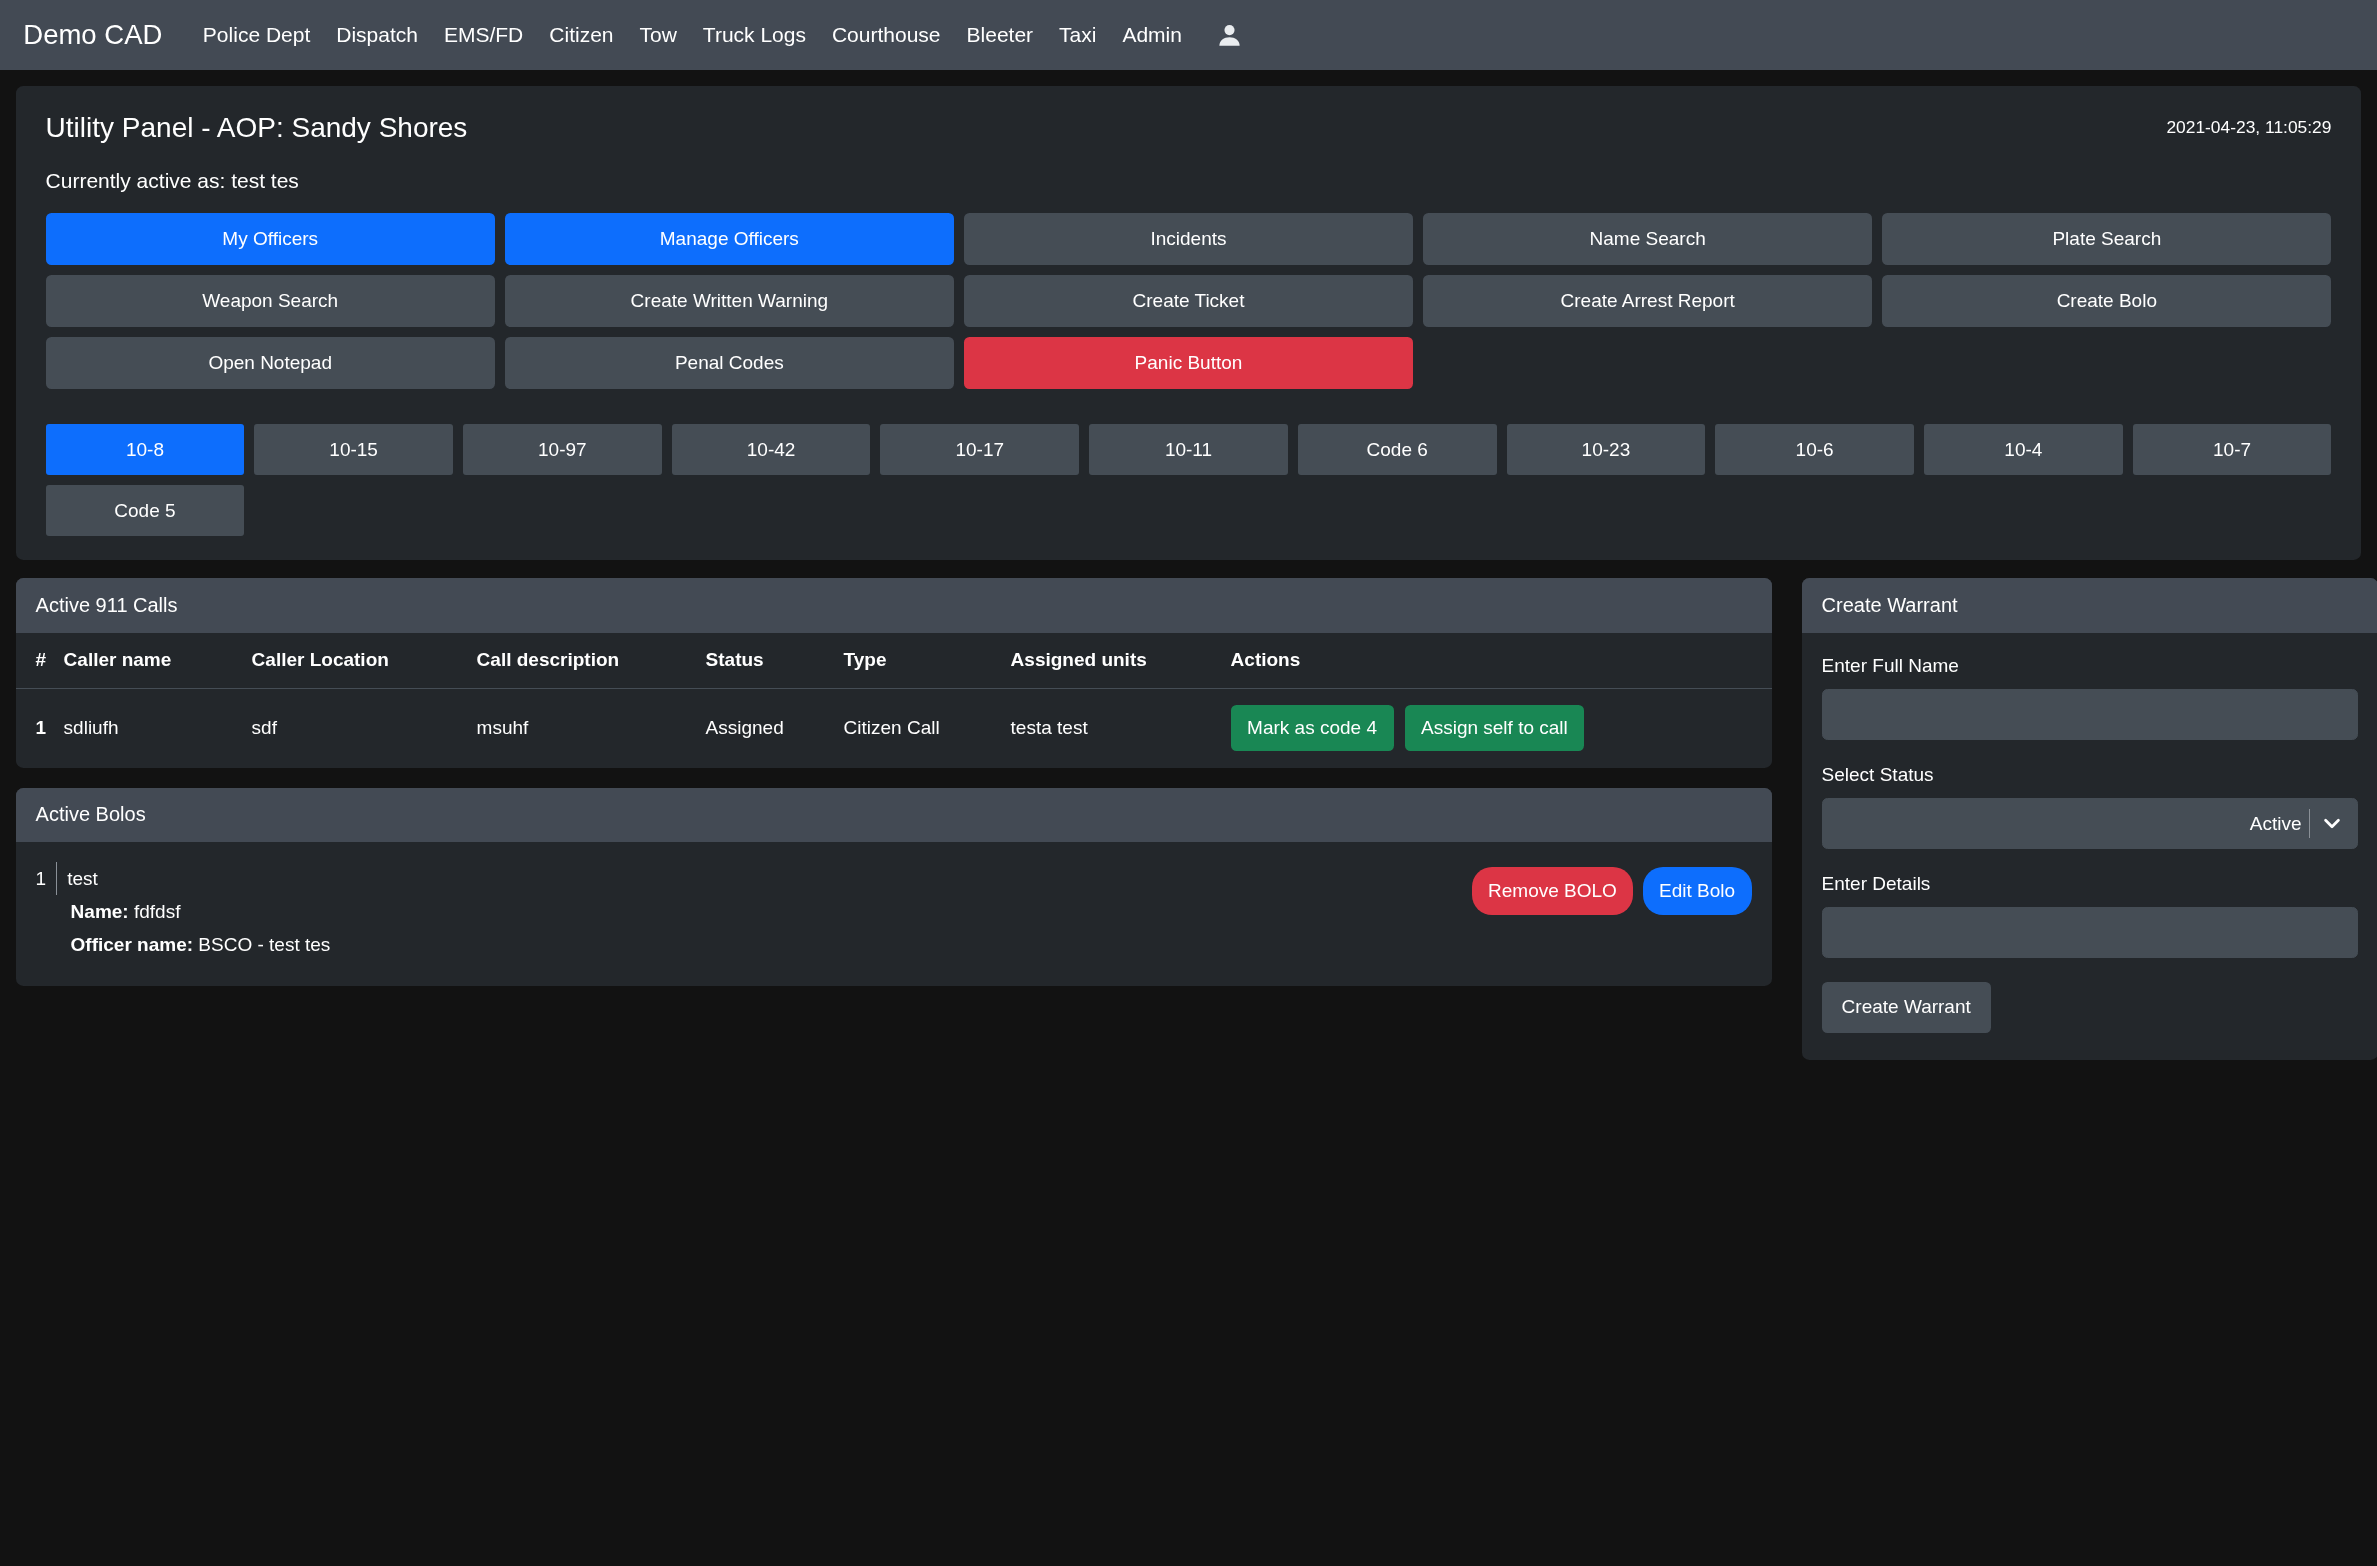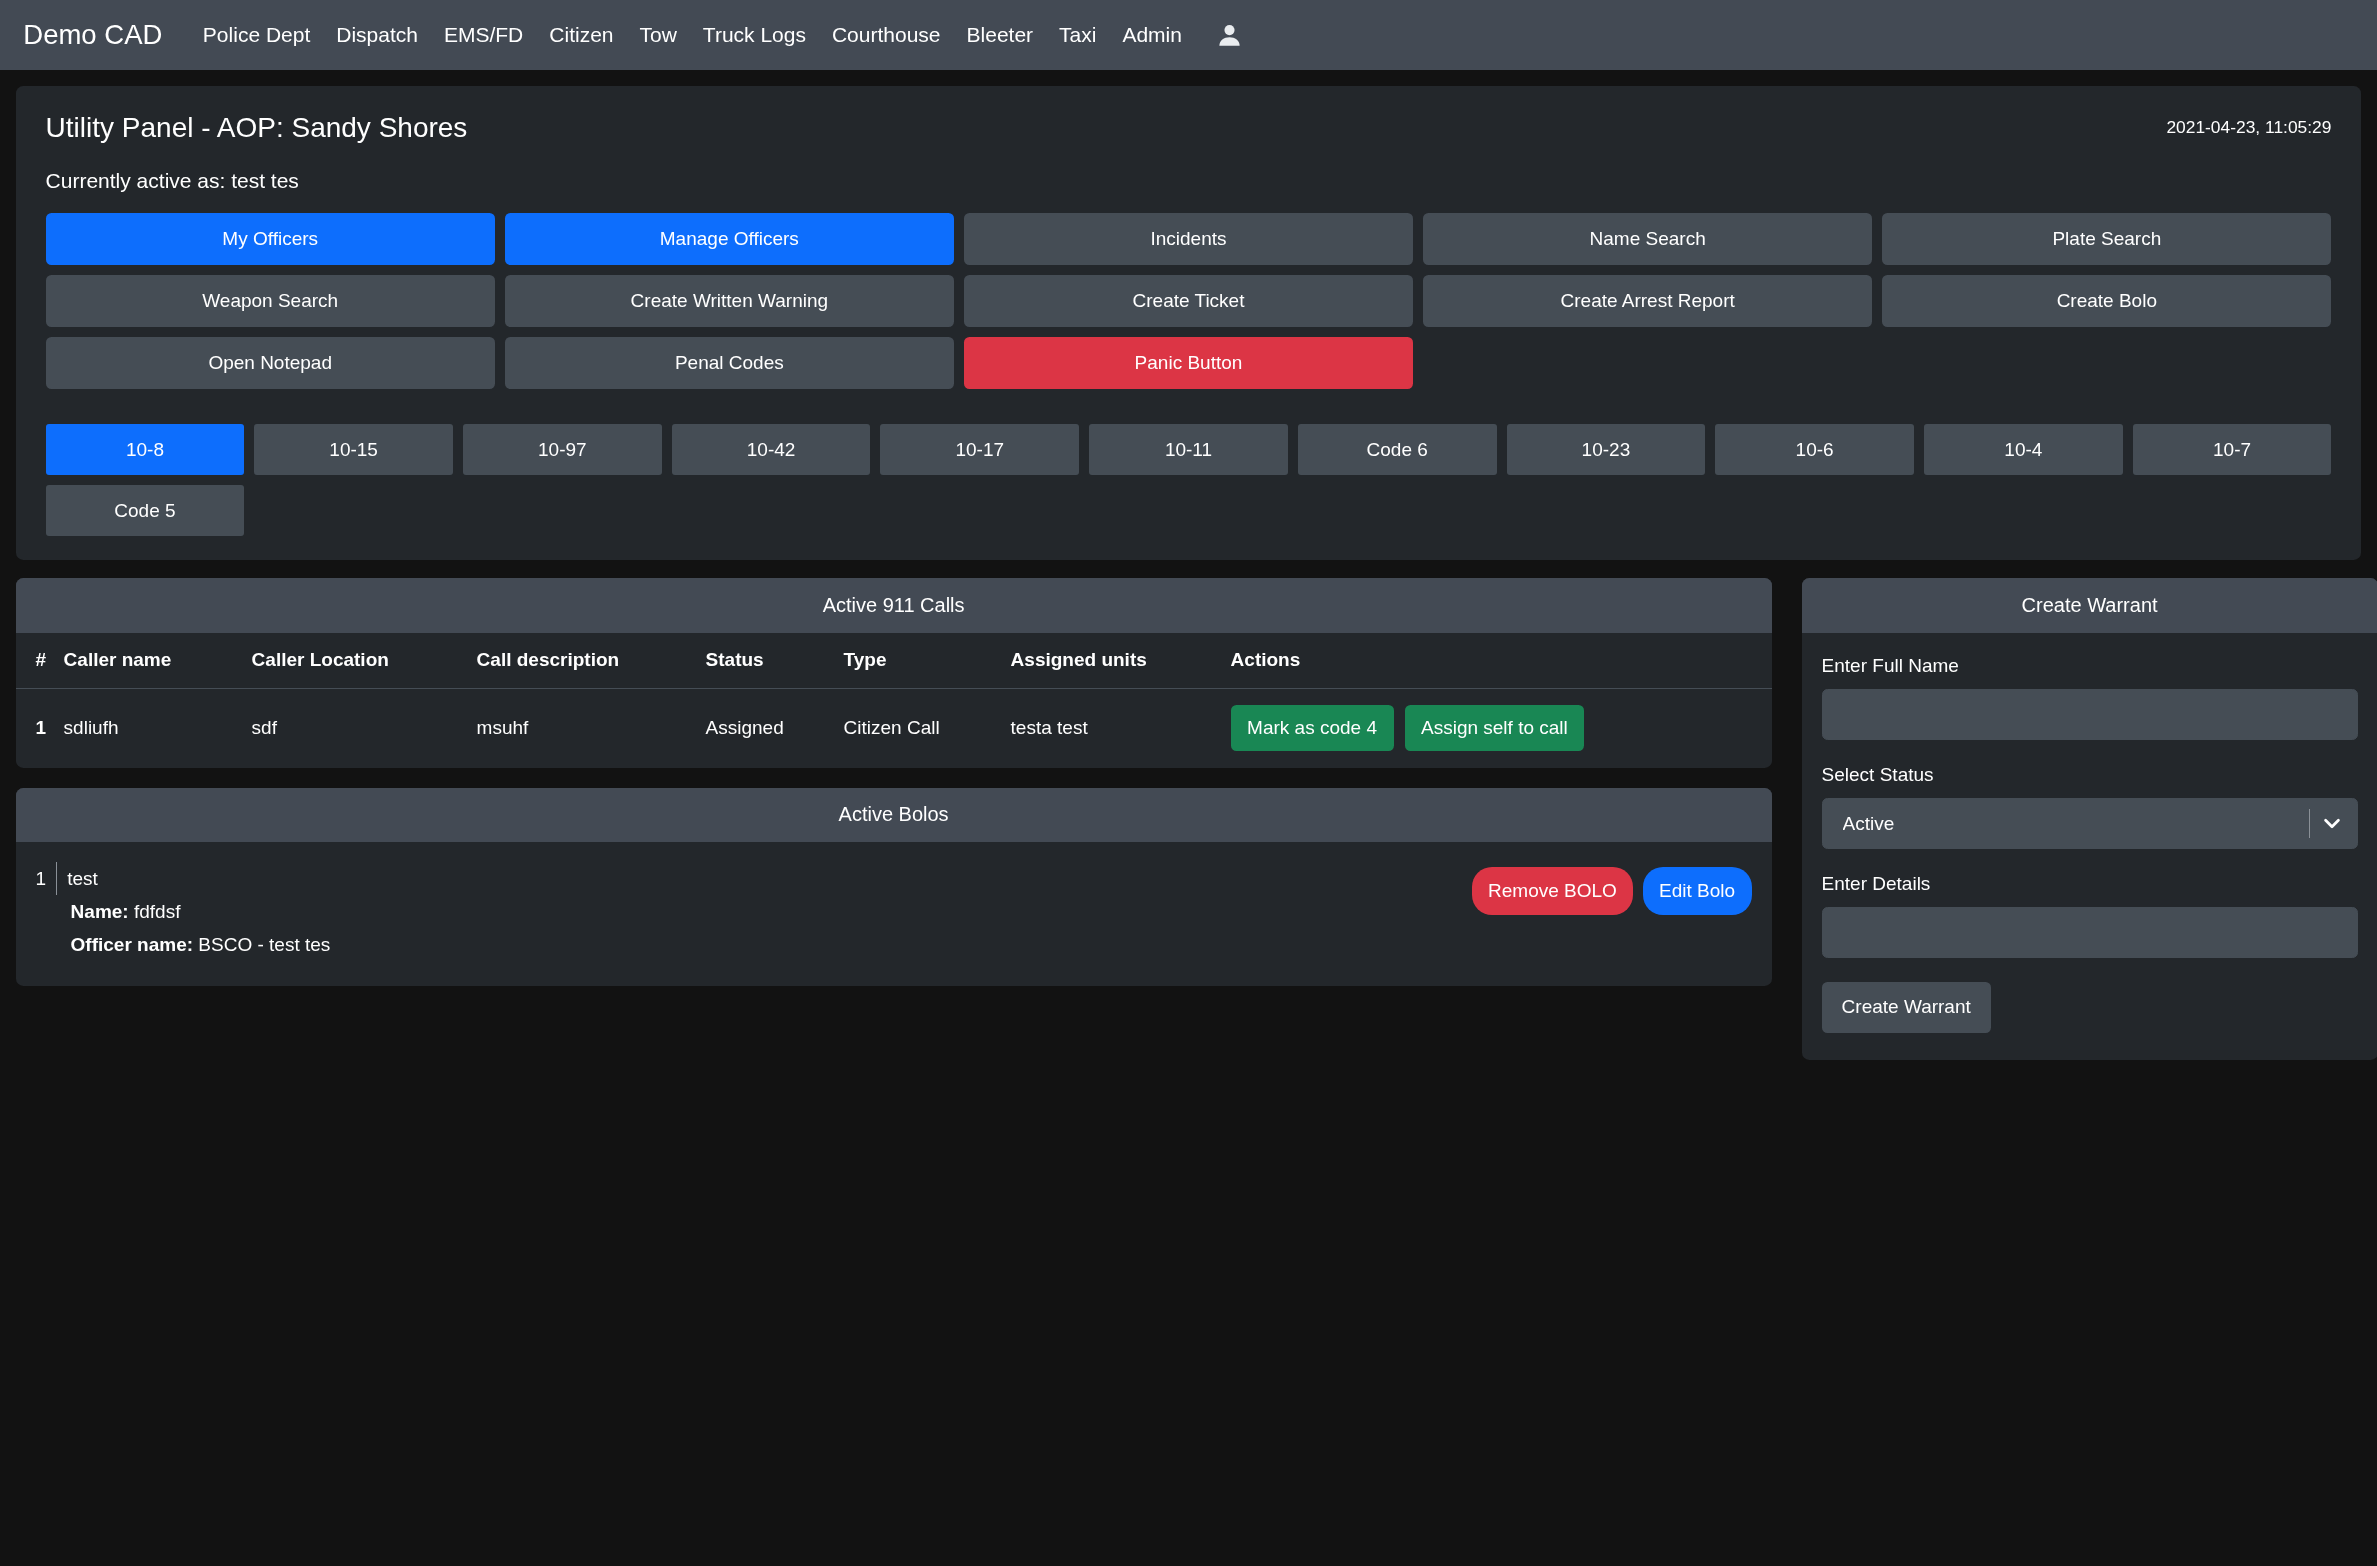--- a/index.html
+++ b/index.html
@@ -140,21 +140,20 @@
     background: #23272b;
     border-radius: 7.3px;
     overflow: hidden;
     margin-bottom: 20px;
   }
   .card-header {
     background: #434a54;
     padding: 15.6px 20px;
     font-size: 20px;
     color: #ffffff;
-    text-align: center;
   }
   .card-body { padding: 0; }
 
   
   table.calls {
     width: 100%;
     border-collapse: collapse;
   }
   table.calls th {
     text-align: left;
@@ -223,24 +222,25 @@
   .select-wrap { position: relative; margin-bottom: 24px; }
   .form-select {
     width: 100%;
     height: 51px;
     background: #454d55;
     border: 0.9px solid #454d55;
     border-radius: 5.5px;
     color: #ffffff;
     font-size: 19px;
     font-family: "Liberation Sans", sans-serif;
-    padding: 0 55px 0 20px;
+    padding: 0 55px 0 13px;
     appearance: none;
     -webkit-appearance: none;
     cursor: pointer;
+    text-align: right;
   }
   .select-divider {
     position: absolute;
     right: 48px; top: 11px;
     width: 0.9px; height: 29px;
     background: #8a9097;
     pointer-events: none;
   }
   .select-arrow {
     position: absolute;

